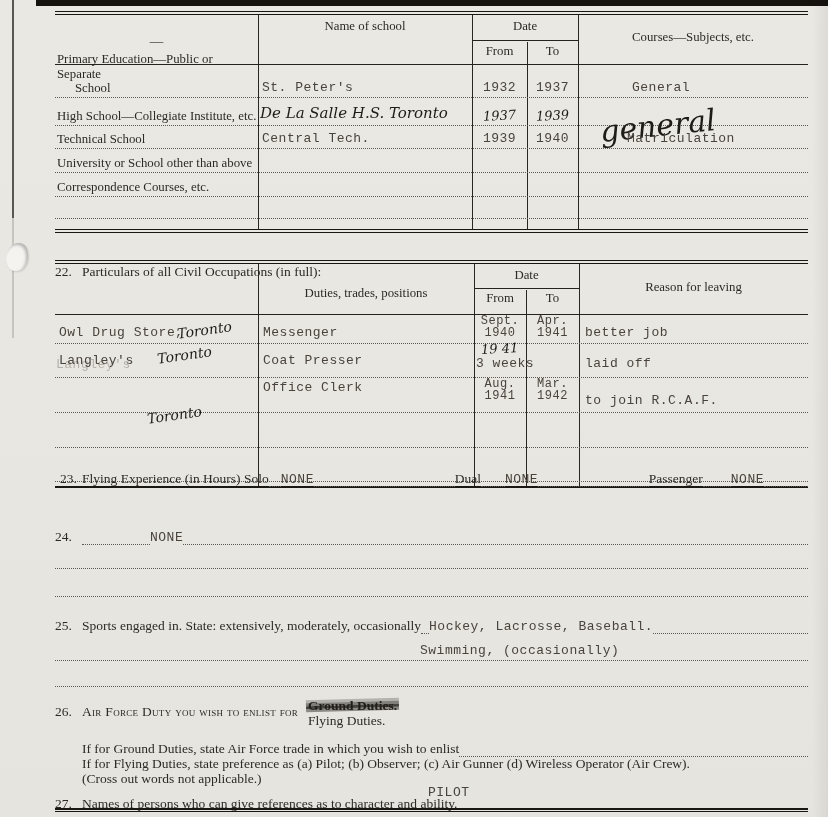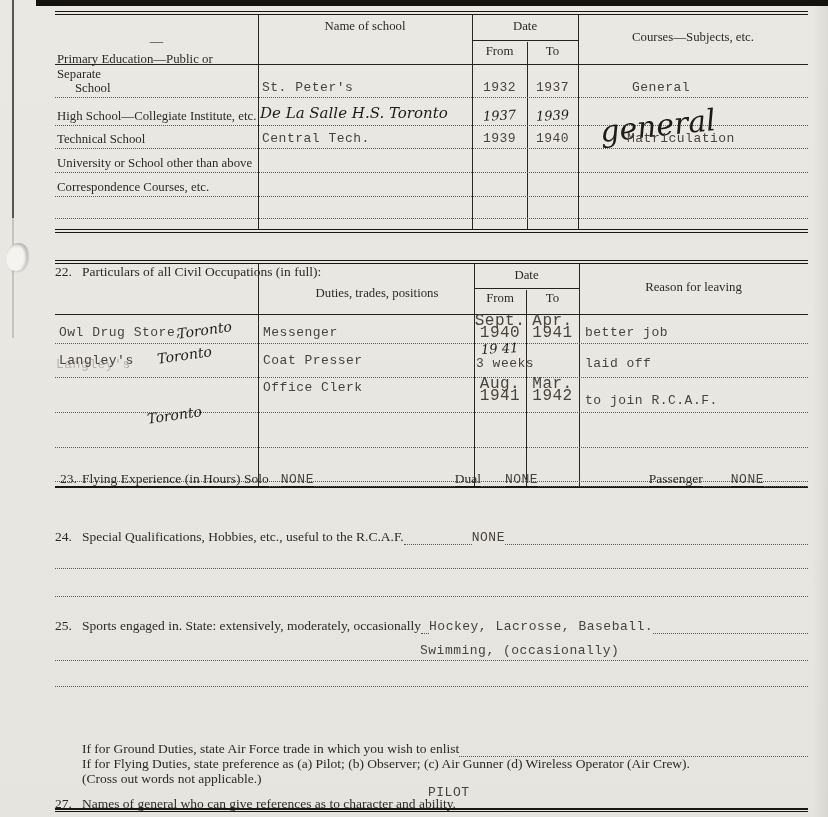--- a/index.html
+++ b/index.html
@@ -26,21 +26,21 @@
   #edu{left:55px;top:11px;width:753px;height:222px;border-top:4px double #1a1712;border-bottom:4px double #1a1712;}
   #occ{left:55px;top:260px;width:753px;height:228px;border-top:4px double #1a1712;border-bottom:2.5px solid #1a1712;}
   .vline{position:absolute;width:1.4px;background:#2a2722;}
   .hrule-solid{position:absolute;border-bottom:1.8px solid #26231e;height:0;}
   .hrule-thin{position:absolute;border-bottom:1.2px solid #26231e;height:0;}
   .cell{position:absolute;}
   .ctr{text-align:center;}
   .trow{position:absolute;left:0;width:100%;border-bottom:1.6px dotted #5f584f;}
   .rowlabel{position:absolute;left:2px;bottom:1px;width:202px;font-size:12.8px;line-height:1.15;}
   .indent{margin-left:18px;display:block;}
-  .stack{line-height:12px;font-size:16px;text-align:center;}
+  .stack{line-height:12px;font-size:12px;text-align:center;}
   
   .line{position:absolute;left:55px;right:20px;display:flex;align-items:baseline;}
   .num{width:27px;flex:0 0 auto;}
   .dots{align-self:flex-end;height:4px;border-bottom:1.6px dotted #5f584f;flex:0 0 auto;}
   .dots.grow{flex:1 1 auto;}
   .rule-dotted{position:absolute;left:55px;right:20px;border-bottom:1.6px dotted #5f584f;height:0;}
   .gap10{width:10px;flex:0 0 auto;}
   .afd{font-variant:small-caps;letter-spacing:.3px;}
   .struck{position:relative;display:inline-block;font-weight:bold;color:#26231e;}
   .struck::after{content:"";position:absolute;left:-2px;right:-2px;top:46%;height:3px;background:rgba(30,27,22,.8);
@@ -128,21 +128,21 @@
     <span class="num">22.</span>
     <span>Particulars of all Civil Occupations (in full):</span>
   </div>
 
   <div class="tbl" id="occ">
     <div class="vline" style="left:203px;top:0;height:100%;"></div>
     <div class="vline" style="left:419px;top:0;height:100%;"></div>
     <div class="vline" style="left:471px;top:26px;bottom:0;"></div>
     <div class="vline" style="left:524px;top:0;height:100%;"></div>
 
-    <div class="cell printed ctr smallhdr" style="left:203px;width:216px;top:22px;padding-left:11px;">Duties, trades, positions</div>
+    <div class="cell printed ctr smallhdr" style="left:203px;width:216px;top:22px;">Duties, trades, positions</div>
     <div class="cell printed ctr smallhdr" style="left:419px;width:105px;top:4px;">Date</div>
     <div class="hrule-thin" style="left:419px;width:105px;top:24px;"></div>
     <div class="cell printed ctr smallhdr" style="left:419px;width:52px;top:27px;">From</div>
     <div class="cell printed ctr smallhdr" style="left:471px;width:53px;top:27px;">To</div>
     <div class="cell printed ctr smallhdr" style="left:524px;width:229px;top:16px;">Reason for leaving</div>
     <div class="hrule-solid" style="left:0;width:100%;top:50px;"></div>
 
     <div class="trow" style="top:50px;height:29px;">
       <span class="cell typed" style="left:4px;bottom:3px;">Owl Drug Store,</span>
       <span class="cell hw rot-8" style="left:122px;bottom:5px;">Toronto</span>
@@ -185,53 +185,61 @@
     <span class="typed">NONE</span>
     <span class="dots grow" style="flex-grow:1.1;"></span>
     <span>Passenger</span>
     <span class="dots" style="width:28px;"></span>
     <span class="typed">NONE</span>
     <span class="dots" style="width:44px;"></span>
   </div>
 
   <div class="line printed" style="top:529px;">
     <span class="num">24.</span>
-    <span>Special Qualifications, Hobbies, etc., useful to the R.C.A.F.</span>
     <span class="dots" style="width:68px;"></span>
     <span class="typed">NONE</span>
     <span class="dots grow"></span>
   </div>
 
   <div class="rule-dotted" style="top:568px;"></div>
   <div class="rule-dotted" style="top:596px;"></div>
 
   <div class="line printed" style="top:618px;">
     <span class="num">25.</span>
     <span>Sports engaged in.   State: extensively, moderately, occasionally</span>
     <span class="dots" style="width:8px;"></span>
     <span class="typed">Hockey, Lacrosse, Baseball.</span>
     <span class="dots grow"></span>
   </div>
   <div style="position:absolute;left:55px;right:20px;top:640px;height:20px;border-bottom:1.6px dotted #5f584f;">
     <span class="typed" style="position:absolute;left:365px;bottom:2px;">Swimming, (occasionally)</span>
   </div>
   <div class="rule-dotted" style="top:686px;"></div>
 
+  <div class="line printed" style="top:698px;align-items:flex-start;">
+    <span class="num" style="padding-top:6px;">26.</span>
+    <span class="afd" style="padding-top:6px;">Air Force Duty you wish to enlist for</span>
+    <span class="gap10"></span>
+    <span style="display:inline-block;line-height:15px;">
+      <span class="struck">Ground Duties.</span><br>
+      <span>Flying Duties.</span>
+    </span>
+  </div>
   <div class="line printed" style="top:741px;padding-left:27px;">
     <span>If for Ground Duties, state Air Force trade in which you wish to enlist</span>
     <span class="dots grow"></span>
   </div>
   <div class="line printed" style="top:756px;padding-left:27px;">
     <span>If for Flying Duties, state preference as (a)  Pilot;  (b) Observer; (c) Air Gunner (d) Wireless Operator (Air Crew).</span>
   </div>
   <div class="line printed" style="top:771px;padding-left:27px;">
     <span>(Cross out words not applicable.)</span>
   </div>
   <span class="typed" style="position:absolute;left:428px;top:785px;">PILOT</span>
 
   <div class="line printed" style="top:796px;">
     <span class="num">27.</span>
-    <span>Names of general who can give references as to character and ability.</span>
+    <span>Names of persons who can give references as to character and ability.</span>
   </div>
 
   <div id="bottomline"></div>
 
 </div>
 
 </body></html>

